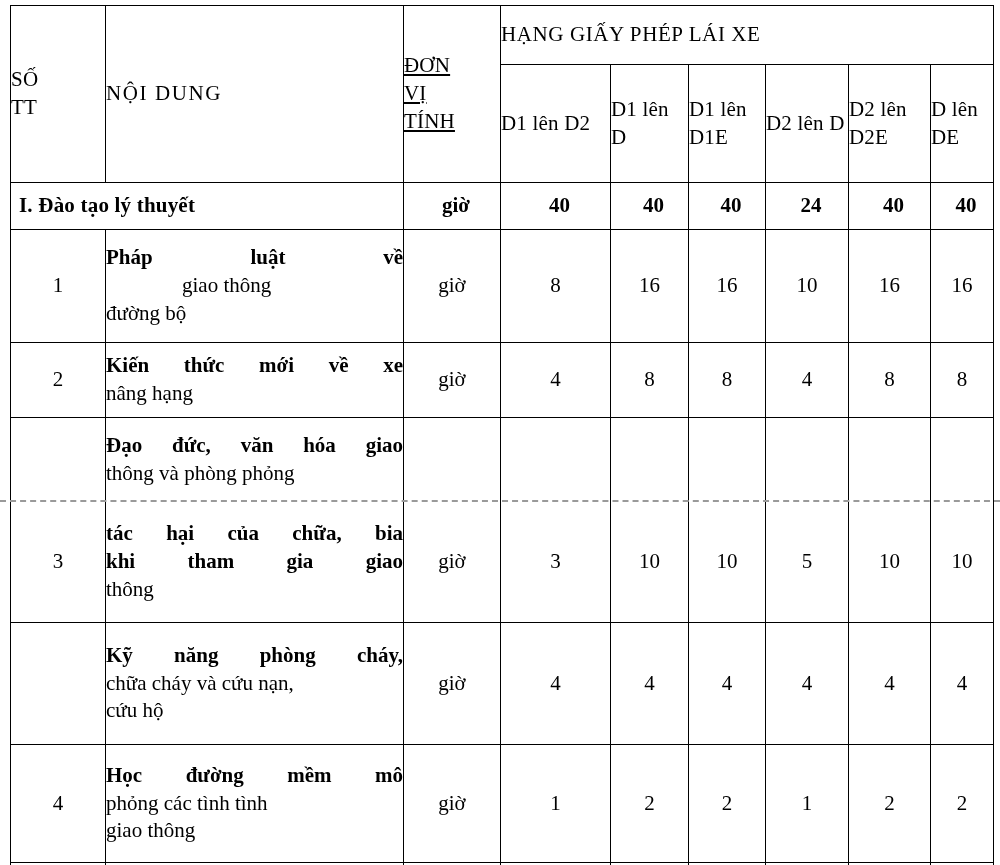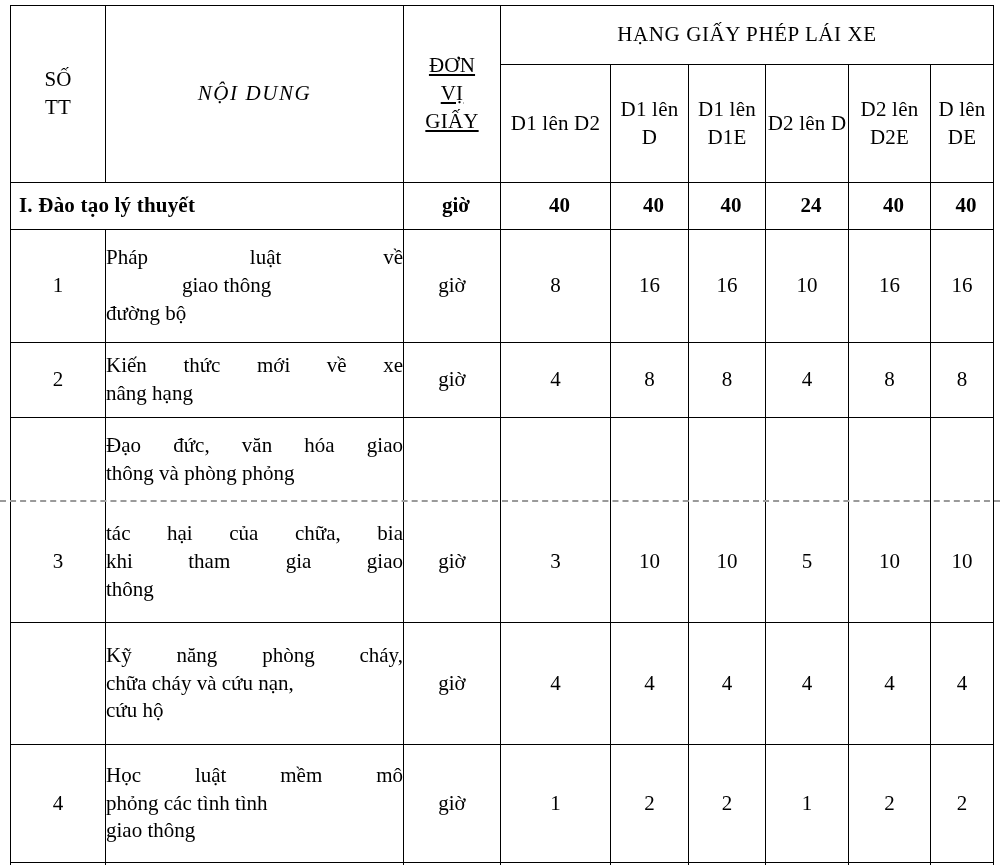--- a/index.html
+++ b/index.html
@@ -49,39 +49,38 @@
   col.c-donvi   { width: 97px; }
   col.c-v1      { width: 110px; }
   col.c-v2      { width: 78px; }
   col.c-v3      { width: 77px; }
   col.c-v4      { width: 83px; }
   col.c-v5      { width: 82px; }
   col.c-v6      { width: 63px; }
 
   
   th.hdr {
-    text-align: center;
+    text-align: left;
     font-weight: bold;
     letter-spacing: 0.2px;
   }
   th.hdr-group {
     height: 58px;
     font-size: 24px;
     letter-spacing: 0.6px;
   }
   th.hdr-stt,
   th.hdr-noidung,
   th.hdr-donvi {
     font-size: 23px;
   }
   th.hdr-stt { line-height: 1.3; }
   th.hdr-noidung {
     font-size: 24px;
     letter-spacing: 1.6px;
-    font-style: italic;
   }
   th.hdr-donvi {
     font-size: 22px;
     line-height: 1.26;
     text-decoration: underline;
   }
   th.hdr-class {
     height: 117px;
     font-size: 22.5px;
     line-height: 1.22;
@@ -100,20 +99,21 @@
     line-height: 1.42;
     padding: 7px 9px 7px 11px;
     hyphens: none;
   }
   td.content .ln {
     display: block;
   }
   td.content .ln.spread {
     text-align: justify;
     text-align-last: justify;
+    font-weight: bold;
   }
   td.content .ln.indent {
     padding-left: 76px;
   }
   td.unit {
     text-align: center;
     font-size: 22px;
   }
   td.val {
     text-align: center;
@@ -183,21 +183,21 @@
     <thead>
       <tr>
         <th class="hdr hdr-stt" rowspan="2">
           <span>SỐ</span><br>
           <span>TT</span>
         </th>
         <th class="hdr hdr-noidung" rowspan="2">NỘI DUNG</th>
         <th class="hdr hdr-donvi" rowspan="2">
           <span>ĐƠN</span><br>
           <span>VỊ</span><br>
-          <span>GIẤY</span>
+          <span>TÍNH</span>
         </th>
         <th class="hdr hdr-group" colspan="6">HẠNG GIẤY PHÉP LÁI XE</th>
       </tr>
       <tr>
         <th class="hdr hdr-class">D1 lên D2</th>
         <th class="hdr hdr-class">D1 lên D</th>
         <th class="hdr hdr-class">D1 lên D1E</th>
         <th class="hdr hdr-class">D2 lên D</th>
         <th class="hdr hdr-class">D2 lên D2E</th>
         <th class="hdr hdr-class">D lên DE</th>
@@ -291,21 +291,21 @@
         <td class="val">4</td>
         <td class="val">4</td>
         <td class="val">4</td>
         <td class="val">4</td>
         <td class="val">4</td>
       </tr>
 
       <tr class="r-item5">
         <td class="stt">4</td>
         <td class="content">
-          <span class="ln spread">Học   luật   mềm   mô</span>
+          <span class="ln spread">Học   đường   mềm   mô</span>
           <span class="ln">phỏng các tình tình</span>
           <span class="ln">giao thông</span>
         </td>
         <td class="unit">giờ</td>
         <td class="val">1</td>
         <td class="val">2</td>
         <td class="val">2</td>
         <td class="val">1</td>
         <td class="val">2</td>
         <td class="val">2</td>

